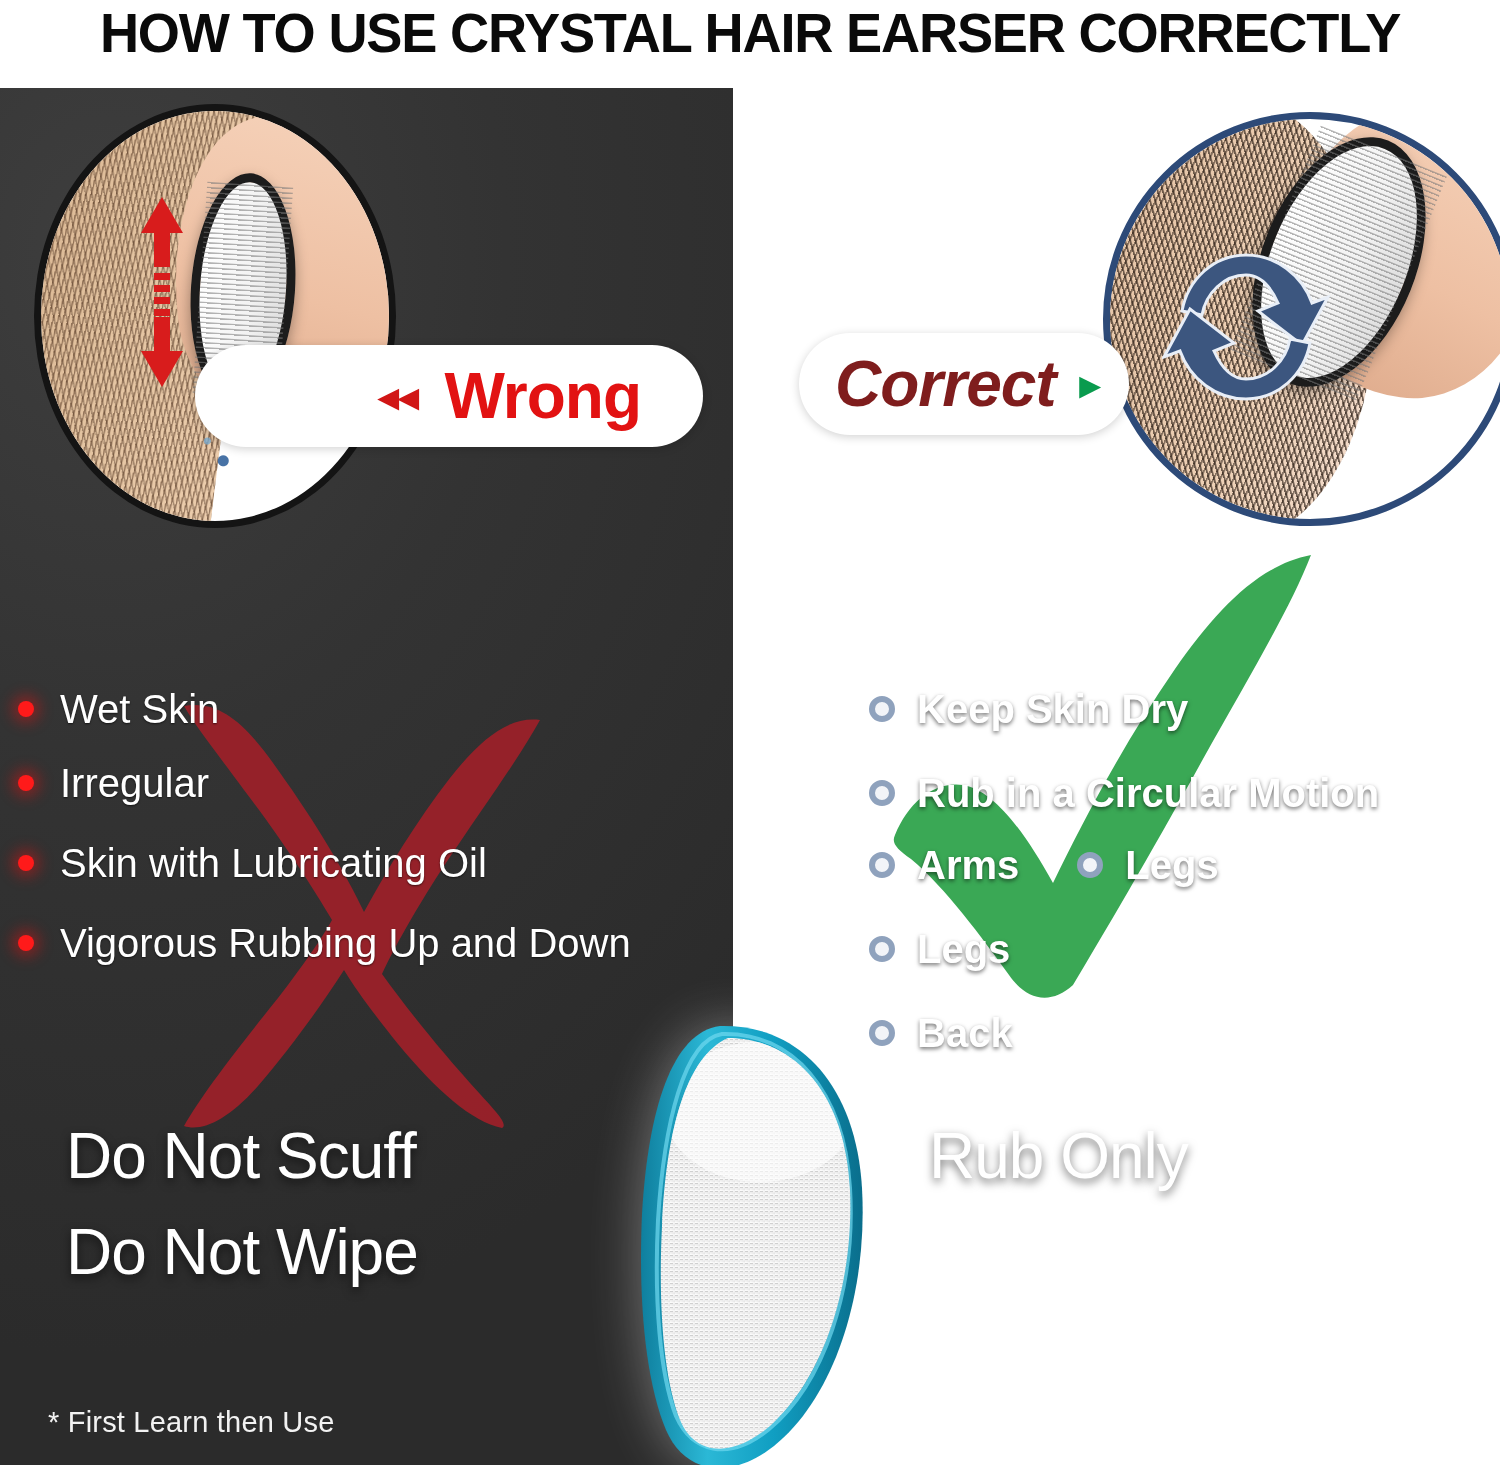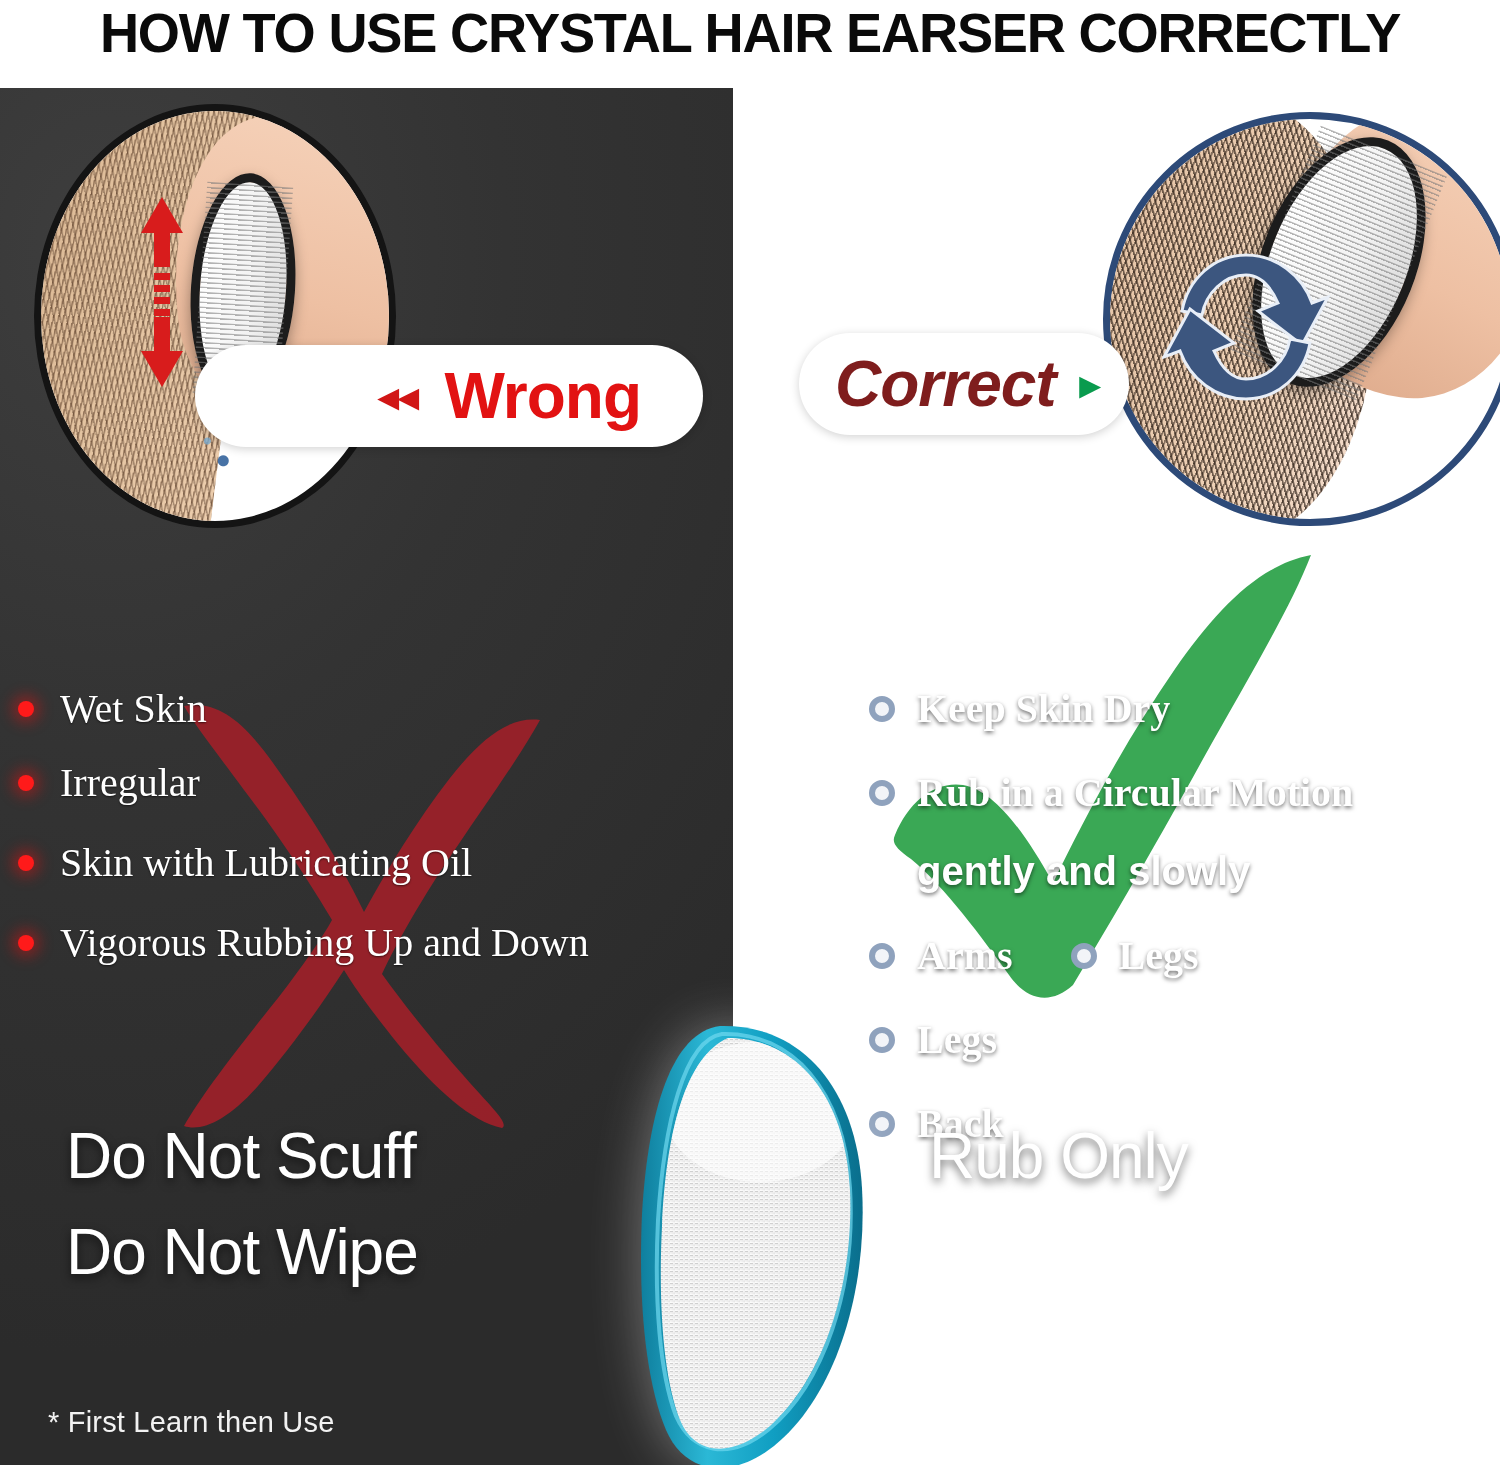--- a/index.html
+++ b/index.html
@@ -217,21 +217,20 @@
   .li {
     display: flex;
     align-items: center;
     margin-bottom: 28px;
   }
   .li-text {
     color: #ffffff;
     font-size: 40px;
     line-height: 46px;
     white-space: nowrap;
-    font-family: Liberation Serif, serif;
   }
   #list-wrong .li-text {
     font-weight: normal;
     text-shadow: 0 1px 2px rgba(0,0,0,.6);
   }
   #list-correct .li-text {
     font-weight: bold;
     text-shadow: 0 2px 4px rgba(0,0,0,.55);
   }
 
@@ -248,21 +247,21 @@
     border-radius: 50%;
     background: #f2f4f8;
     border: 6px solid #8fa2bd;
     box-sizing: border-box;
     margin-right: 22px;
     flex: 0 0 auto;
   }
   .li-gap { width: 58px; flex: 0 0 auto; }
 
   
-  .li-block { margin-bottom: 39px; }
+  .li-block { margin-bottom: 26px; }
   .li-block .cont {
     color: #ffffff;
     font-size: 40px;
     line-height: 46px;
     font-weight: bold;
     margin-left: 48px;
     margin-top: 32px;
     text-shadow: 0 2px 4px rgba(0,0,0,.55);
     white-space: nowrap;
   }
@@ -390,21 +389,20 @@
       <div class="li" style="margin-bottom:38px">
         <span class="bullet-ring"></span>
         <span class="li-text">Keep Skin Dry</span>
       </div>
 
       <div class="li-block">
         <div class="li" style="margin-bottom:0">
           <span class="bullet-ring"></span>
           <span class="li-text">Rub in a Circular Motion</span>
         </div>
-        <div class="cont">gently and slowly</div>
       </div>
 
       <div class="li" style="margin-top:16px;margin-bottom:38px">
         <span class="bullet-ring"></span>
         <span class="li-text">Arms</span>
         <span class="li-gap"></span>
         <span class="bullet-ring"></span>
         <span class="li-text">Legs</span>
       </div>
 

